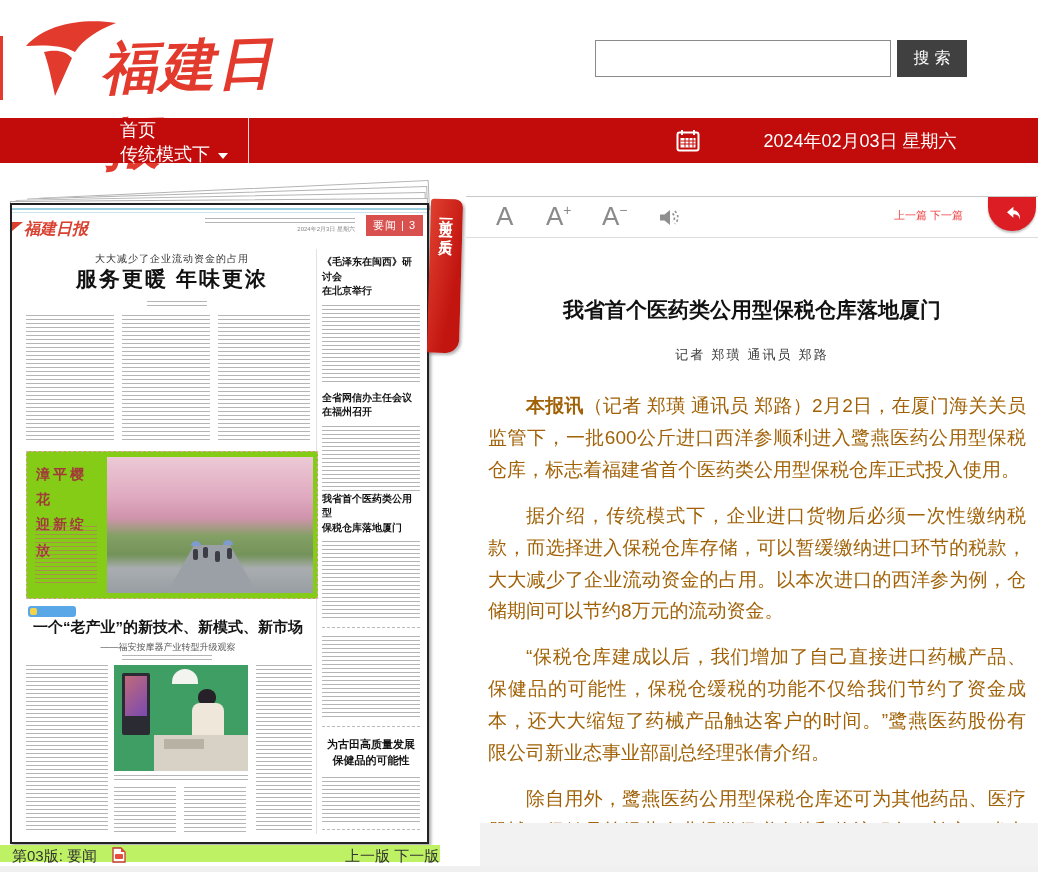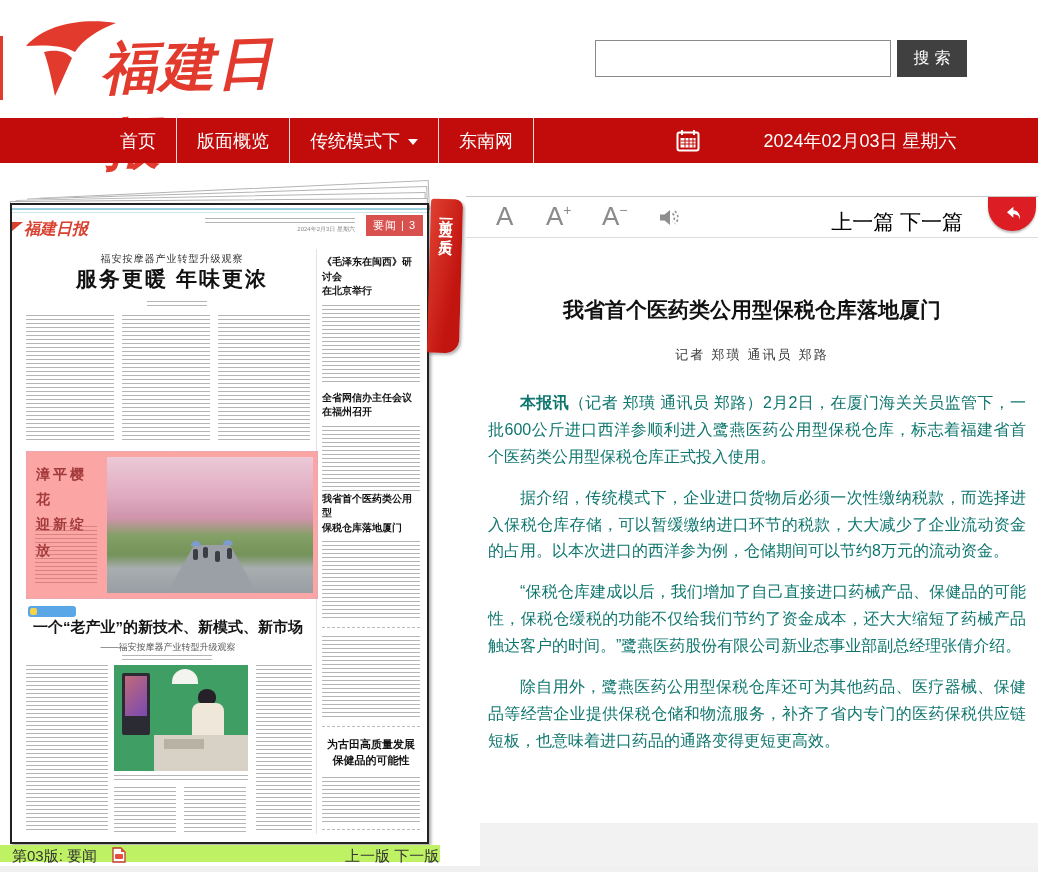--- a/index.html
+++ b/index.html
@@ -15,21 +15,21 @@
   #logo-text { position:absolute; left:78px; top:22px; font-family:"DejaVu Serif","Liberation Serif",serif;
     font-size:56px; font-weight:bold; font-style:italic; color:#e23b2e; transform:rotate(-2deg); letter-spacing:2px; }
   #search-input { position:absolute; left:595px; top:40px; width:296px; height:37px;
     border:1px solid #8a8a8a; background:#fff; font-size:16px; padding:0 8px; outline:none; }
   #search-button { position:absolute; left:897px; top:40px; width:70px; height:37px; background:#404040;
     color:#fff; font-size:16px; border:none; display:flex; align-items:center; justify-content:center;
     letter-spacing:5px; padding-left:5px; cursor:pointer; }
 
   
   #nav { position:absolute; left:0; top:118px; width:1038px; height:45px; background:#c20b0b; }
-  #nav-items { position:absolute; left:100px; top:0; height:45px; display:flex; }
+  #nav-items { position:absolute; left:100px; top:0; height:45px; display:flex;flex-direction:column; }
   .nav-item { height:45px; display:flex; align-items:center; padding:0 20px; color:#fff; font-size:18px;
     border-right:1px solid rgba(255,255,255,.85); cursor:pointer; white-space:nowrap; }
   .caret { width:0; height:0; border-left:5px solid transparent; border-right:5px solid transparent;
     border-top:6px solid #fff; margin-left:8px; margin-top:3px; }
   #nav-calendar { position:absolute; left:676px; top:11px; cursor:pointer; }
   #nav-date { position:absolute; left:720px; top:0; width:280px; height:45px; display:flex;
     align-items:center; justify-content:center; color:#fff; font-size:18px; }
 
   
   .sheet { position:absolute; background:#fff; border:1px solid #b3b3b3; }
@@ -50,21 +50,21 @@
   .micro-red { background-image:repeating-linear-gradient(to bottom,#c06a6a 0 1px,transparent 1px 4px); opacity:.6; }
   #paper-kicker { position:absolute; left:20px; top:47px; width:280px; text-align:center; font-size:10px;
     color:#333; letter-spacing:1px; }
   #paper-headline { position:absolute; left:10px; top:60px; width:300px; text-align:center; font-size:21px;
     font-weight:bold; color:#111; letter-spacing:2px; }
   .pcol-head { font-weight:bold; color:#141414; line-height:1.45; }
   #paper-right-col { position:absolute; left:304px; top:44px; width:104px; height:585px; border-left:1px solid #e2e2e2; padding-left:5px; }
   .dash-div { border-top:1px dashed #bbb; }
 
   
-  #pink-box { position:absolute; left:14px; top:246px; width:292px; height:148px; background:#fca5a5;
+  #pink-box { position:absolute; left:14px; top:246px; width:292px; height:148px; background:#84cc16;
     border:1px dashed #e3a6b6; }
   #pink-title { position:absolute; left:9px; top:10px; width:66px; font-family:"DejaVu Serif","Liberation Serif",serif;
     font-size:14px; font-weight:bold; color:#a23a3a; letter-spacing:3px; line-height:1.8; }
   #cherry-photo { position:absolute; left:80px; top:5px; width:206px; height:136px;
     background:linear-gradient(180deg,#ecc9d6 0%,#dfa9bf 30%,#cf93ab 45%,#83a065 58%,#74935a 72%,#a9adb0 82%,#989ea3 100%); }
   #cherry-path { position:absolute; left:60px; top:88px; width:90px; height:48px; background:#9aa0a6;
     clip-path:polygon(30% 0,70% 0,100% 100%,0 100%); }
   .person-dot { position:absolute; width:5px; height:11px; background:#3c3c46; border-radius:2px; }
   .umbrella-dot { position:absolute; width:10px; height:5px; background:#7e9bd0; border-radius:5px 5px 0 0; }
 
@@ -97,32 +97,32 @@
 
   
   #toolbar { position:absolute; left:466px; top:196px; width:572px; height:42px; background:#fff;
     border-top:1px solid #c9c9c9; border-bottom:1px solid #dcdcdc; }
   .font-btn { position:absolute; top:4px; color:#8b8b8b; cursor:pointer; font-size:26px; }
   .font-btn sup { font-size:14px; }
   #btn-font-normal { left:30px; }
   #btn-font-larger { left:80px; }
   #btn-font-smaller { left:136px; }
   #btn-speaker { position:absolute; left:192px; top:11px; cursor:pointer; }
-  #article-nav { position:absolute; right:75px; top:11px; font-size:21px; color:#000000; }
+  #article-nav { position:absolute; right:75px; top:11px; font-size:11px; color:#ef4444; }
   #article-nav span { cursor:pointer; }
   #return-button { position:absolute; left:988px; top:197px; width:48px; height:34px; background:#dc1e24;
     border-radius:0 0 26px 26px; cursor:pointer; display:flex; align-items:center; justify-content:center;
     box-shadow:0 2px 2px rgba(0,0,0,.25); }
 
   #article { position:absolute; left:466px; top:238px; width:572px; height:585px; background:#fff; }
   #article-title { margin:58px 30px 0 30px; text-align:center; font-size:21px; font-weight:bold; color:#111; }
   #article-byline { margin-top:22px; text-align:center; font-size:13px; color:#3a3a3a;
     font-family:"DejaVu Serif","Liberation Serif",serif; letter-spacing:2px; }
   #article-body { margin:26px 12px 0 22px; }
-  #article-body p { font-size:16px; line-height:1.68; color:#0f766e; text-indent:2em; margin-bottom:14px;
+  #article-body p { font-size:19px; line-height:1.68; color:#a16207; text-indent:2em; margin-bottom:14px;
     text-align:justify; }
   #article-body .lead { font-weight:bold; }
 
   #right-footer-gray { position:absolute; left:480px; top:823px; width:558px; height:49px; background:#f2f2f2; }
   #bottom-strip { position:absolute; left:0; top:866px; width:1038px; height:6px; background:#f0f0f0; }
 
   
   #page-bar { position:absolute; left:0; top:845px; width:440px; height:17px; background:#bef264; font-size:15px; color:#333; }
   #page-label { position:absolute; left:12px; top:2px; }
   #pdf-icon { position:absolute; left:112px; top:2px; cursor:pointer; }
@@ -142,23 +142,20 @@
     <span id="logo-text">福建日报</span>
   </div>
   <input id="search-input" type="text" value="" style="">
   <button id="search-button">搜索</button>
 </div>
 
 <div id="nav">
   <div id="nav-items">
     <div class="nav-item">
       <span>首页</span>
-    </div>
-    <div class="nav-item">
-      <span>版面概览</span>
     </div>
     <div class="nav-item">
       <span>传统模式下</span>
       <span class="caret"></span>
     </div>
     <div class="nav-item">
       <span>东南网</span>
     </div>
   </div>
   <svg id="nav-calendar" width="24" height="23" viewBox="0 0 24 23">
@@ -181,21 +178,21 @@
 <div class="sheet" style="left:10px; top:198px; width:418px; height:16px; transform:rotate(-0.4deg); transform-origin:right bottom;"></div>
 
 <div id="paper">
   <div id="paper-blue-line"></div>
   <div id="paper-blue-line2"></div>
   <div id="paper-logo">福建日报</div>
   <div class="abs micro" style="right:72px; top:13px; width:150px; height:5px;"></div>
   <div id="paper-masthead-date">2024年2月3日 星期六</div>
   <div id="paper-badge">要闻 | 3</div>
 
-  <div id="paper-kicker">福安按摩器产业转型升级观察</div>
+  <div id="paper-kicker">大大减少了企业流动资金的占用</div>
   <div id="paper-headline">服务更暖 年味更浓</div>
   <div class="abs micro" style="left:135px; top:96px; width:60px; height:5px;"></div>
 
   <div class="abs micro" style="left:14px;  top:110px; width:88px; height:128px;"></div>
   <div class="abs micro" style="left:110px; top:110px; width:88px; height:128px;"></div>
   <div class="abs micro" style="left:206px; top:110px; width:92px; height:128px;"></div>
 
   <div id="paper-right-col">
     <div class="pcol-head" style="font-size:10px; margin-top:6px;">
       <div>《毛泽东在闽西》研讨会</div>

